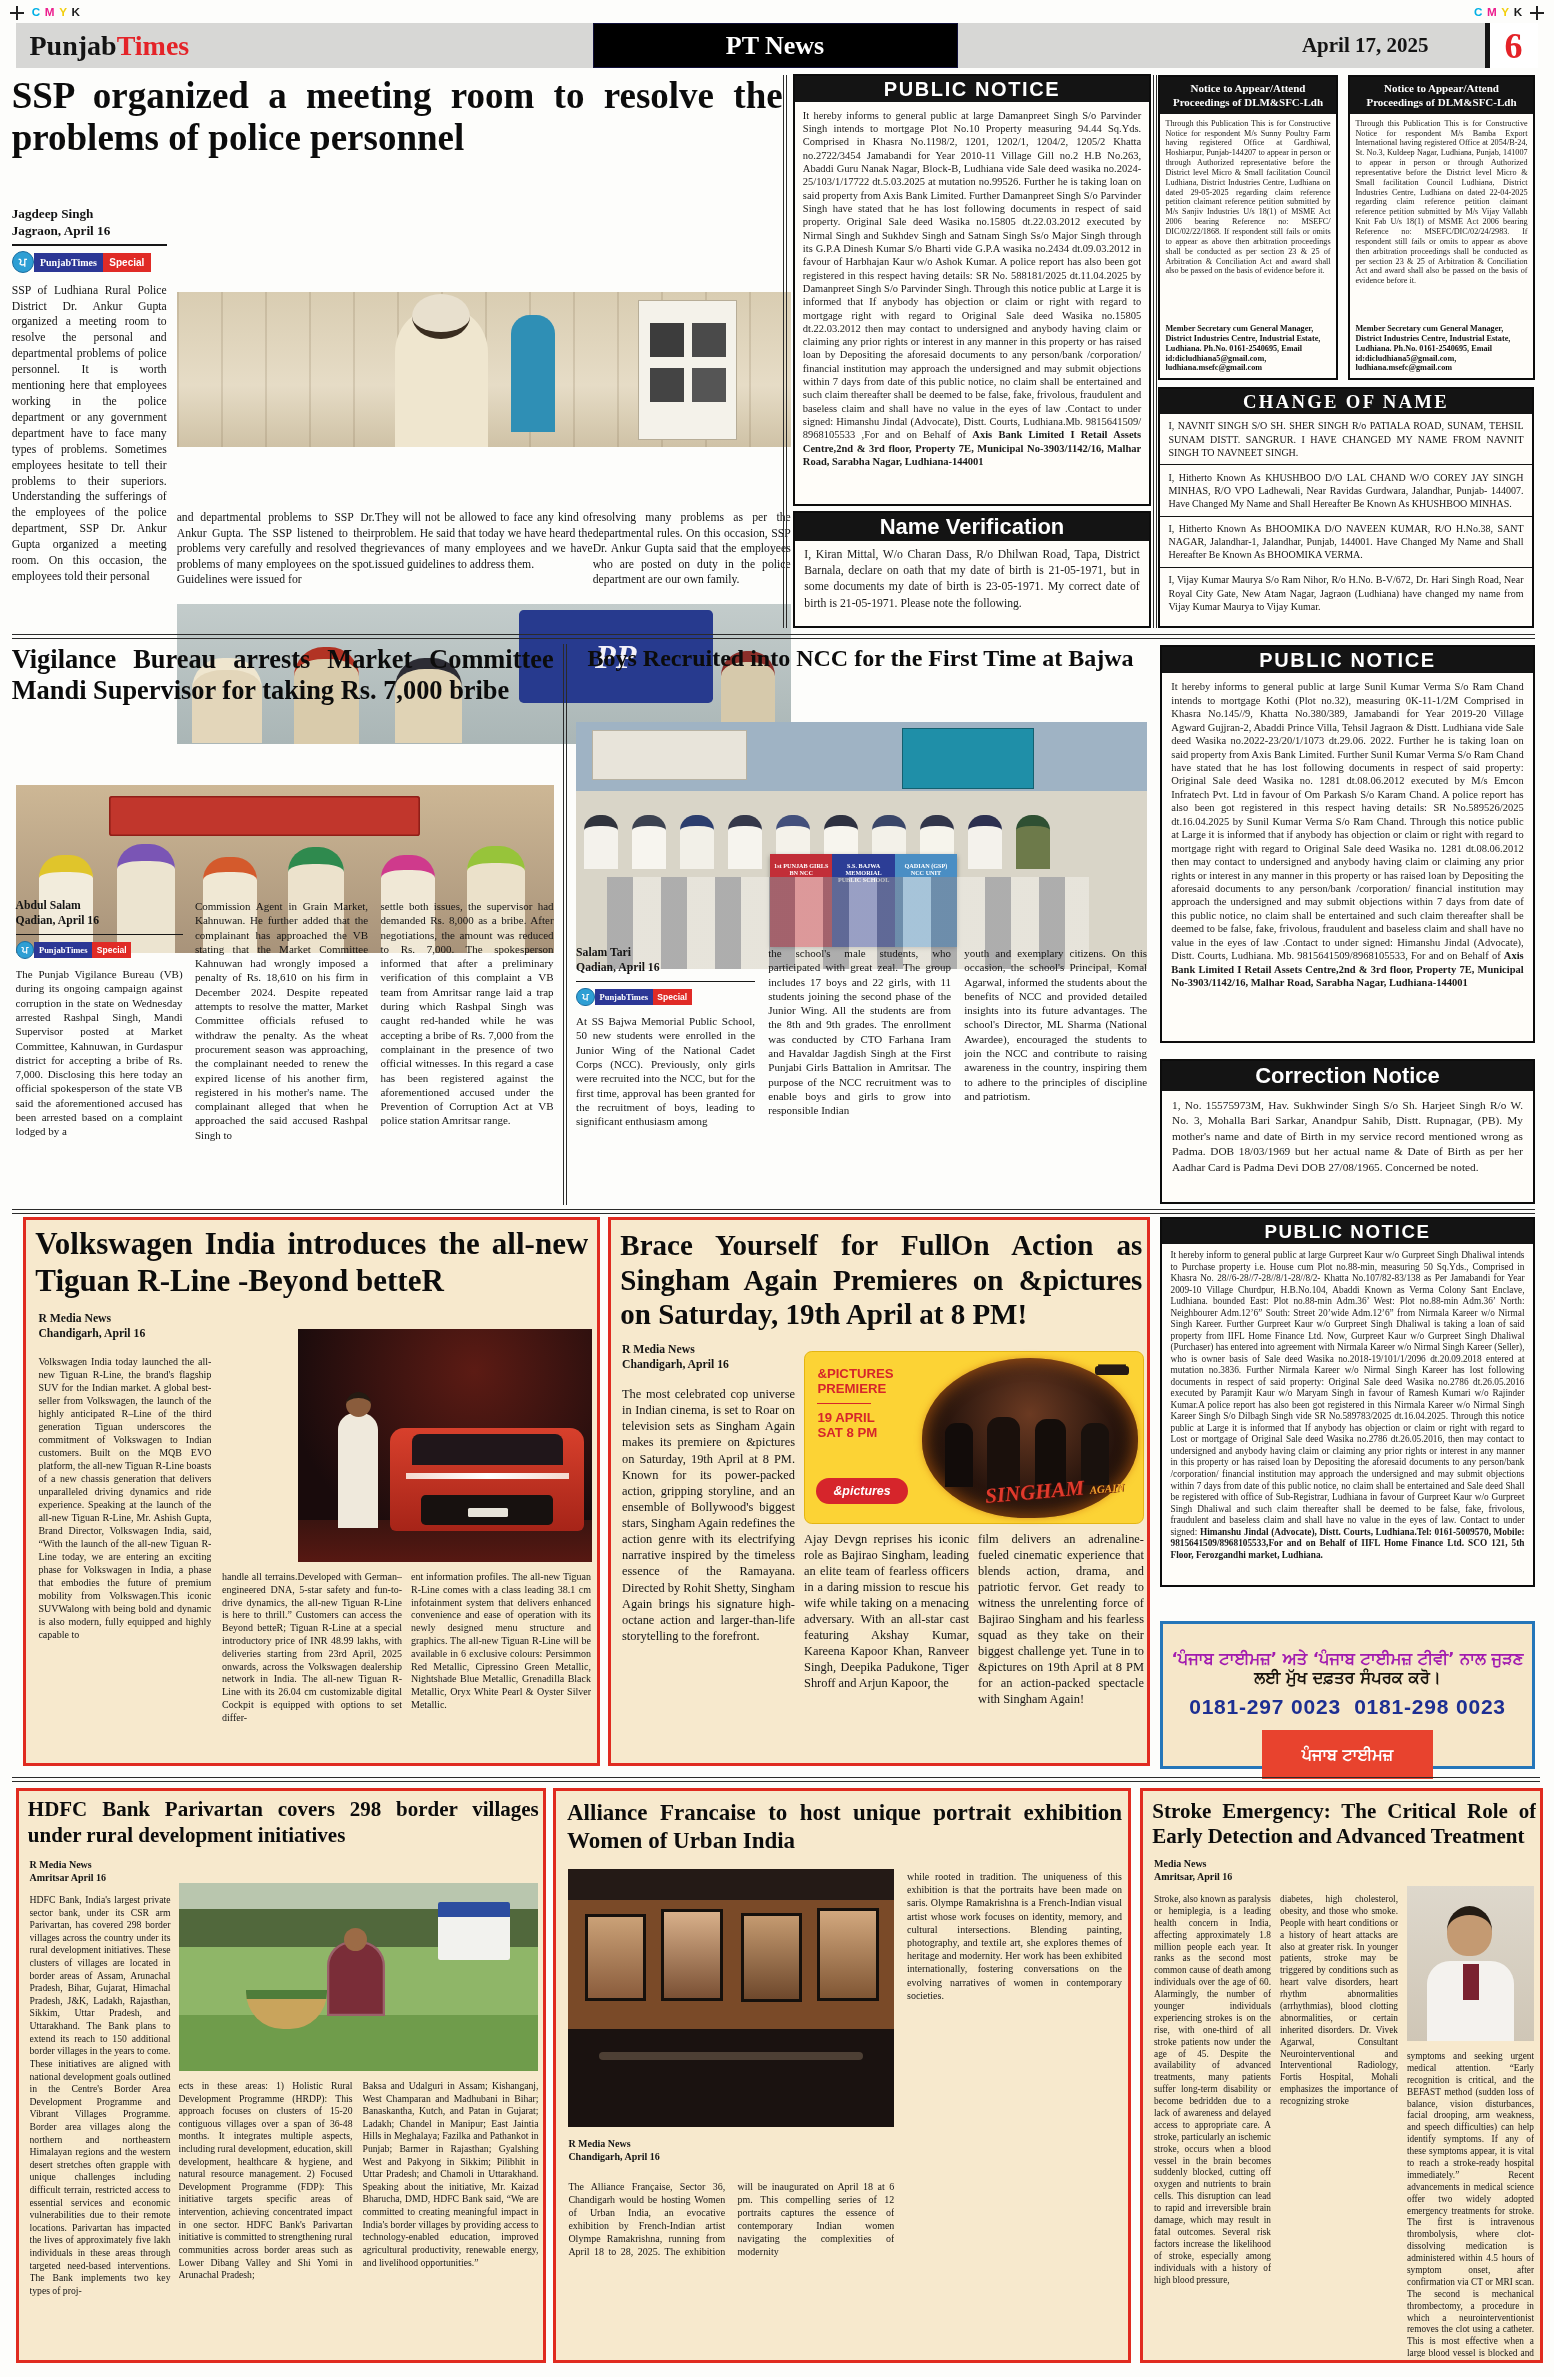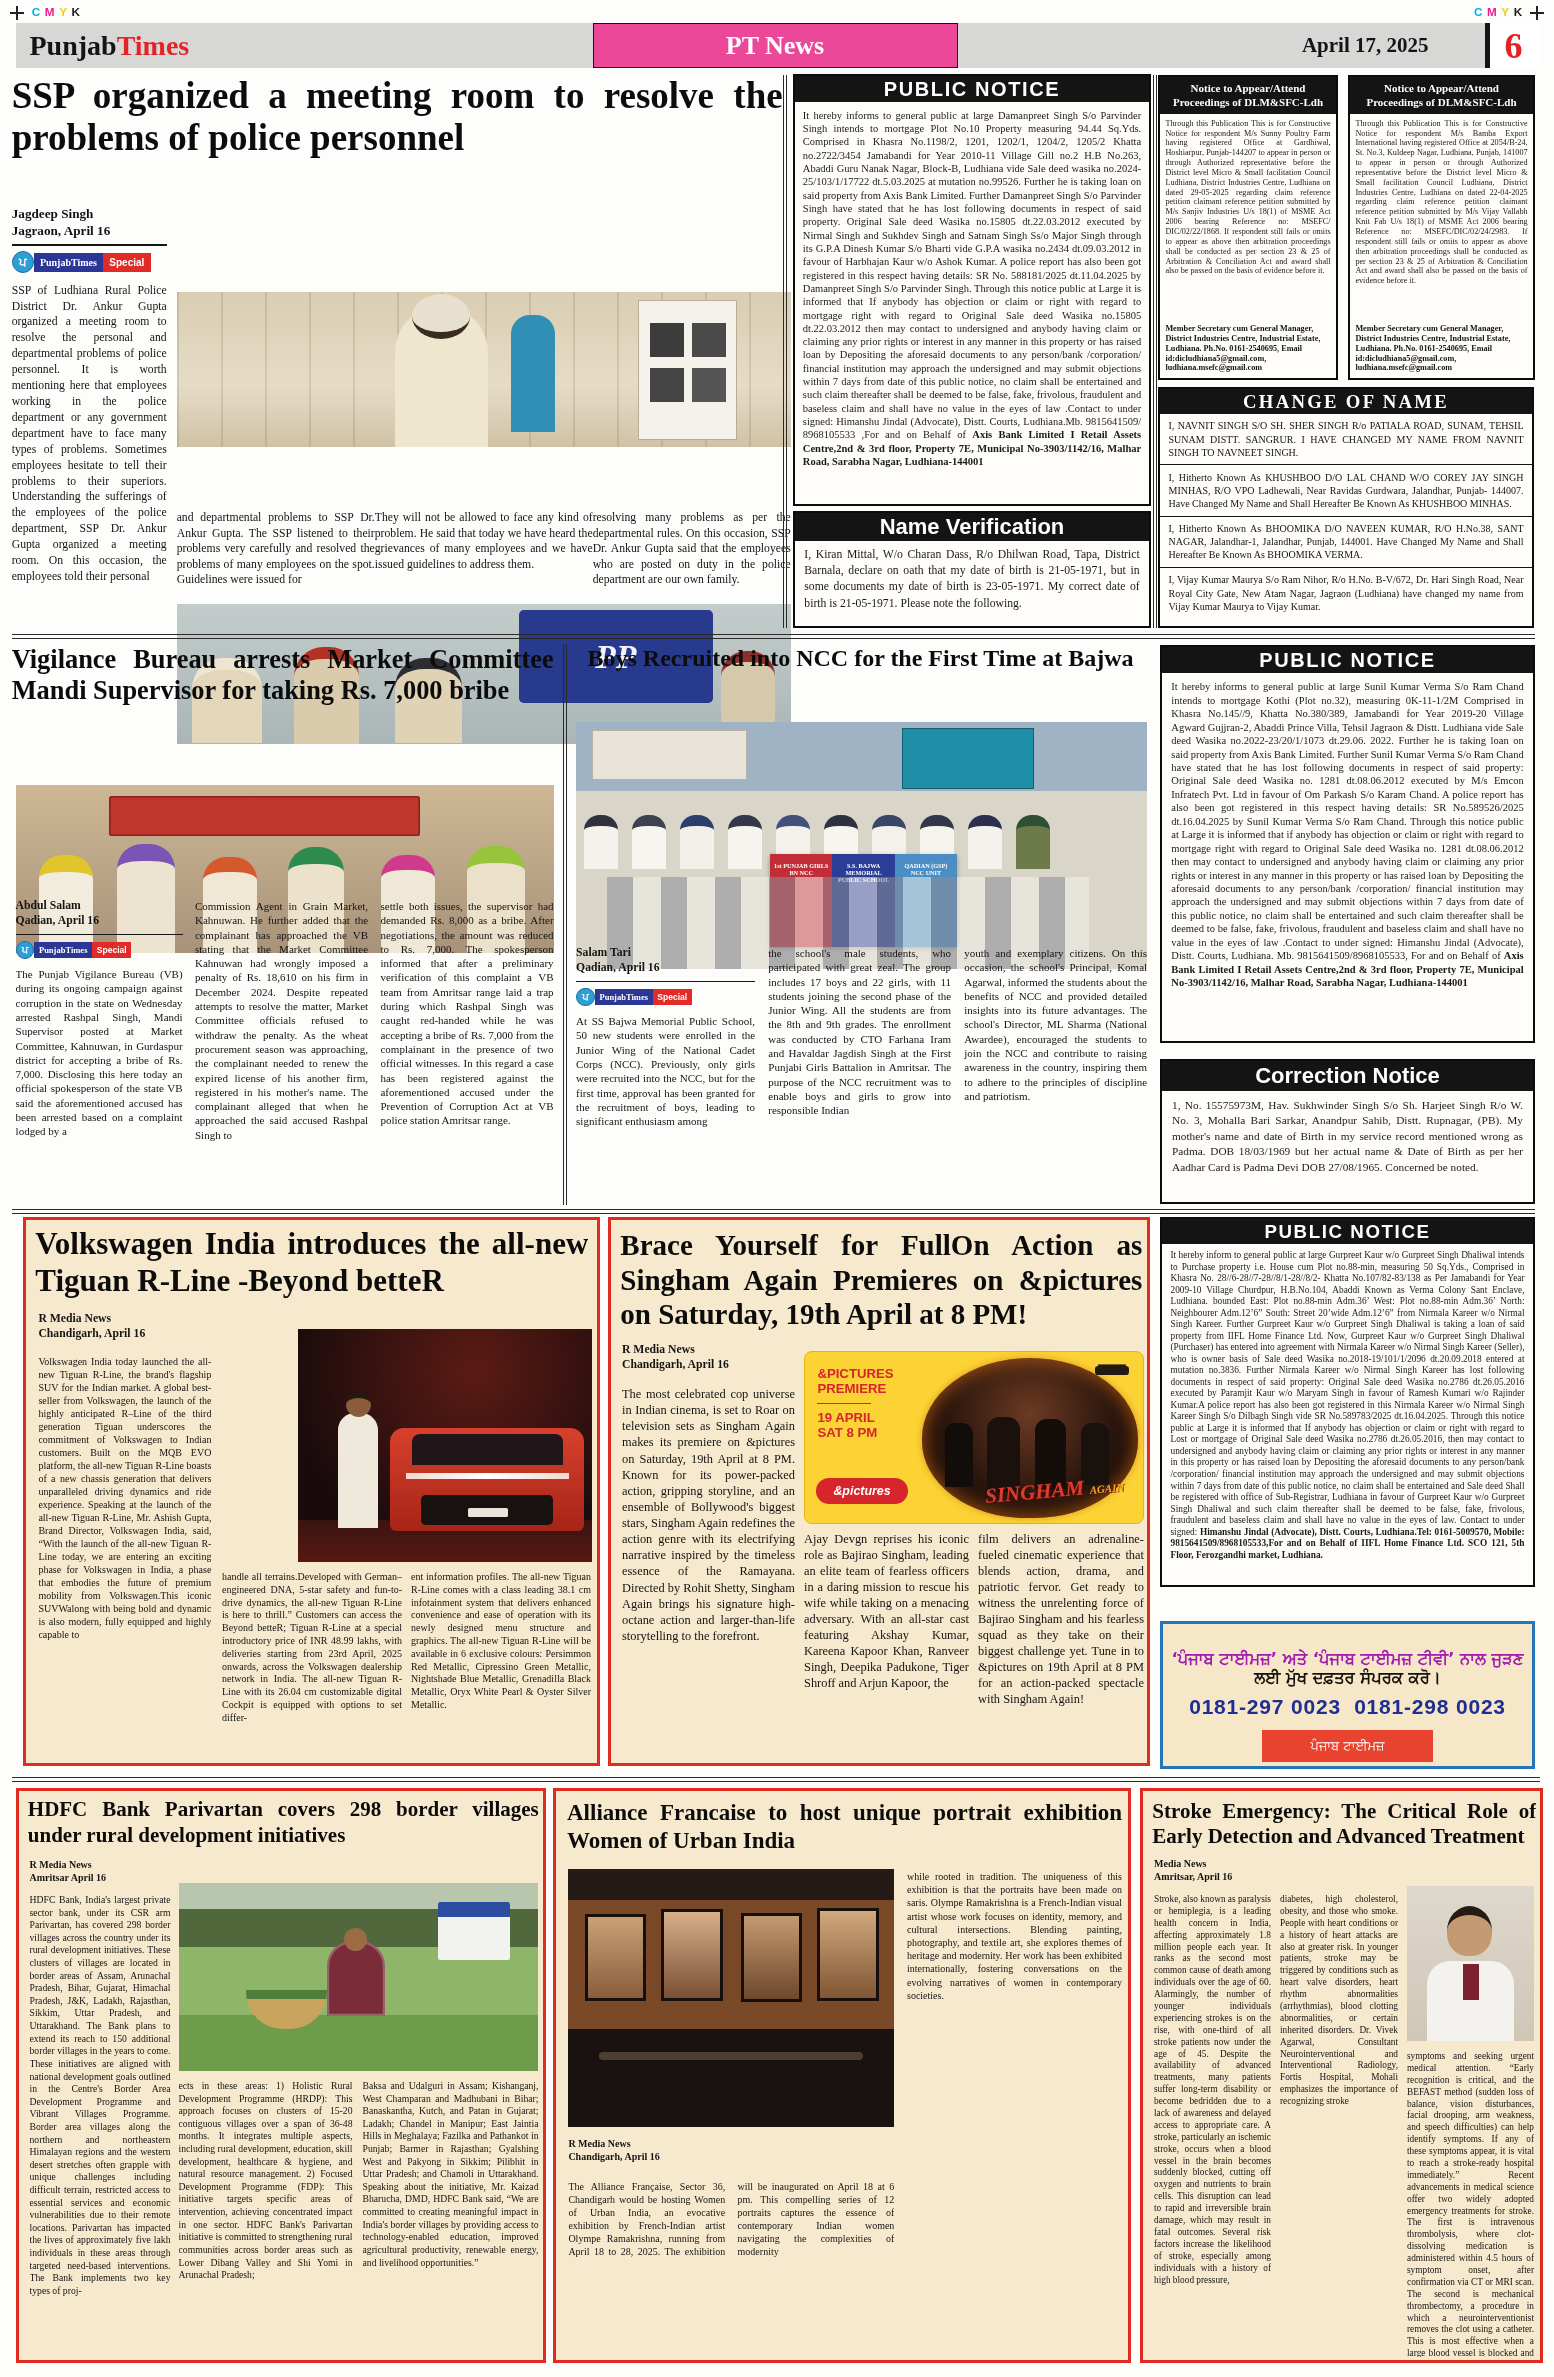--- a/index.html
+++ b/index.html
@@ -14,21 +14,21 @@
   
   .cross { position:relative; width:14px; height:14px; display:inline-block; vertical-align:middle; }
   .cross::before { content:""; position:absolute; left:0; right:0; top:6.2px; height:1.6px; background:#222; }
   .cross::after  { content:""; position:absolute; top:0; bottom:0; left:6.2px; width:1.6px; background:#222; }
   .cmyk span { font-family:"Liberation Sans",sans-serif; font-weight:700; font-size:11.7px; margin:0 2.3px; }
   .c-c{color:#00b0e6}.c-m{color:#ec1e8e}.c-y{color:#f2cf0e}.c-k{color:#1a1a1a}
   
   .masthead { background:#d7d7d5; }
   .brand { font-size:28px; font-weight:700; letter-spacing:0; line-height:45px; }
   .brand .red { color:#e42328; }
-  .ptnews { background:#ec4899; border:1.6px solid #10103a; color:#fff; font-weight:700;
+  .ptnews { background:#000000; border:1.6px solid #10103a; color:#fff; font-weight:700;
             font-size:26px; display:flex; align-items:center; justify-content:center; }
   .mdate { font-size:21px; font-weight:700; line-height:45px; }
   .pageno { background:#fff; border-left:5.4px solid #151515; display:flex; align-items:center;
             justify-content:center; font-size:36px; font-weight:700; color:#e42328; }
   
   .nbox { border:2.3px solid #0c0c0c; background:#fffdf9; box-shadow:0 0 0 0.8px #fffdf9 inset; }
   .nhead { background:#141414; color:#fff; font-weight:700; text-align:center;
            display:flex; align-items:center; justify-content:center; }
   .nbody { text-align:justify; color:#1a1a1a; }
   
@@ -302,21 +302,21 @@
     <div class="nhead sans" style="height:25px;font-size:18.7px;letter-spacing:1.6px;">PUBLIC NOTICE</div>
     <div class="nbody clip" style="padding:6.2px 8.5px;font-size:9.3px;line-height:1.24;height:342px;"><span>It hereby inform to general public at large Gurpreet Kaur w/o Gurpreet Singh Dhaliwal intends to Purchase property i.e. House cum Plot no.88-min, measuring 50 Sq.Yds., Comprised in Khasra No. 28//6-28//7-28//8/1-28//8/2- Khatta No.107/82-83/138 as Per Jamabandi for Year 2009-10 Village Churdpur, H.B.No.104, Abaddi Known as Verma Colony Sant Enclave, Ludhiana. bounded East: Plot no.88-min Adm.36’ West: Plot no.88-min Adm.36’ North: Neighbourer Adm.12’6” South: Street 20’wide Adm.12’6” from Nirmala Kareer w/o Nirmal Singh Kareer. Further Gurpreet Kaur w/o Gurpreet Singh Dhaliwal is taking a loan of said property from IIFL Home Finance Ltd. Now, Gurpreet Kaur w/o Gurpreet Singh Dhaliwal (Purchaser) has entered into agreement with Nirmala Kareer w/o Nirmal Singh Kareer (Seller), who is owner basis of Sale deed Wasika no.2018-19/101/1/2096 dt.20.09.2018 entered at mutation no.3836. Further Nirmala Kareer w/o Nirmal Singh Kareer has lost following documents in respect of said property: Original Sale deed Wasika no.2786 dt.26.05.2016 executed by Paramjit Kaur w/o Maryam Singh in favour of Ramesh Kumari w/o Rajinder Kumar.A police report has also been got registered in this Nirmala Kareer w/o Nirmal Singh Kareer Singh S/o Dilbagh Singh vide SR No.589783/2025 dt.16.04.2025. Through this notice public at Large it is informed that If anybody has objection or claim or right with regard to Lost or mortgage of Original Sale deed Wasika no.2786 dt.26.05.2016, then may contact to undersigned and anybody having claim or claiming any prior rights or interest in any manner in this property or has raised loan by Depositing the aforesaid documents to any person/bank /corporation/ financial institution may approach the undersigned and may submit objections within 7 days from date of this public notice, no claim shall be entertained and Sale deed Shall be registered with office of Sub-Registrar, Ludhiana in favour of Gurpreet Kaur w/o Gurpreet Singh Dhaliwal and such claim thereafter shall be deemed to be false, fake, frivolous, fraudulent and baseless claim and shall have no value in the eyes of law. Contact to under signed: </span><b>Himanshu Jindal (Advocate), Distt. Courts, Ludhiana.Tel: 0161-5009570, Mobile: 9815641509/8968105533,For and on Behalf of IIFL Home Finance Ltd. SCO 121, 5th Floor, Ferozgandhi market, Ludhiana.</b></div>
   </section>
 
   <section class="s" style="left:1160px;top:1621px;width:375px;height:148px;background:#f6e7c9;border:3.9px solid #2576b9;">
     <div class="gurmukhi" style="text-align:center;font-weight:700;font-size:16.3px;margin-top:25px;color:#a21caf;">‘ਪੰਜਾਬ ਟਾਈਮਜ਼’ ਅਤੇ ‘ਪੰਜਾਬ ਟਾਈਮਜ਼ ਟੀਵੀ’ ਨਾਲ ਜੁੜਣ</div>
     <div class="gurmukhi" style="text-align:center;font-weight:700;font-size:16.3px;color:#17120c;">ਲਈ ਮੁੱਖ ਦਫ਼ਤਰ ਸੰਪਰਕ ਕਰੋ।</div>
     <div class="sans" style="text-align:center;font-weight:700;font-size:21px;color:#1d2f92;margin-top:7.8px;letter-spacing:0.8px;">
       <span>0181-297 0023</span>&nbsp;&nbsp;<span>0181-298 0023</span>
     </div>
-    <div class="gurmukhi" style="width:171px;margin:11px auto 0;background:#e8432e;color:#fff;font-weight:400;font-size:13px;text-align:center;padding:8px 0;">ਪੰਜਾਬ ਟਾਈਮਜ਼</div>
+    <div class="gurmukhi" style="width:171px;margin:11px auto 0;background:#e8432e;color:#fff;font-weight:700;font-size:16px;text-align:center;padding:15px 0;">ਪੰਜਾਬ ਟਾਈਮਜ਼</div>
   </section>
 
   <div class="s hrule" style="left:11.7px;top:1777px;width:1528px;"></div>
 
   <section class="s redbox" style="left:15.5px;top:1788px;width:530px;height:575px;">
     <h2 class="hl just clip" style="position:absolute;left:9.3px;top:6.2px;width:511px;height:54px;font-size:21px;line-height:1.22;">HDFC Bank Parivartan covers 298 border villages under rural development initiatives</h2>
     <div class="s byline" style="left:11px;top:68px;font-size:10px;">
       <div>R Media News</div>
       <div>Amritsar April 16</div>
     </div>

